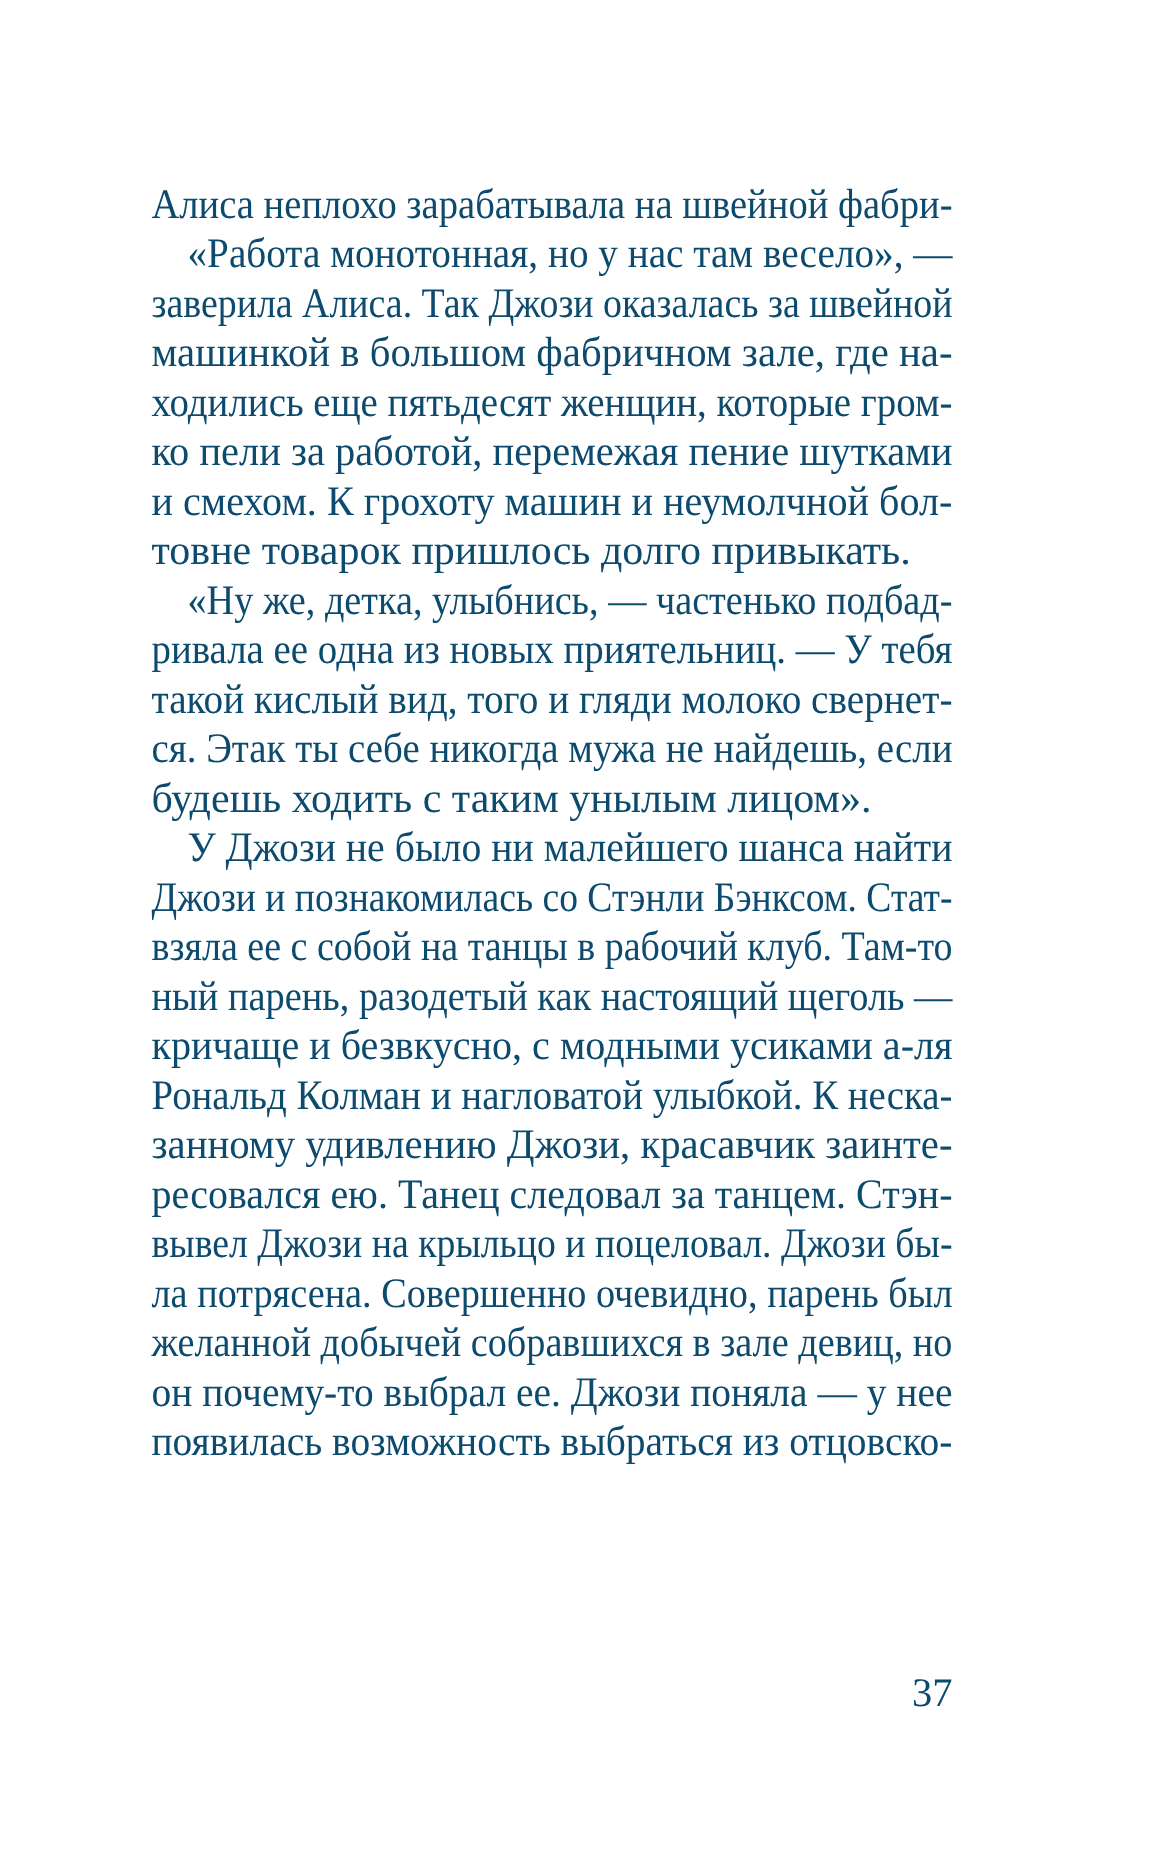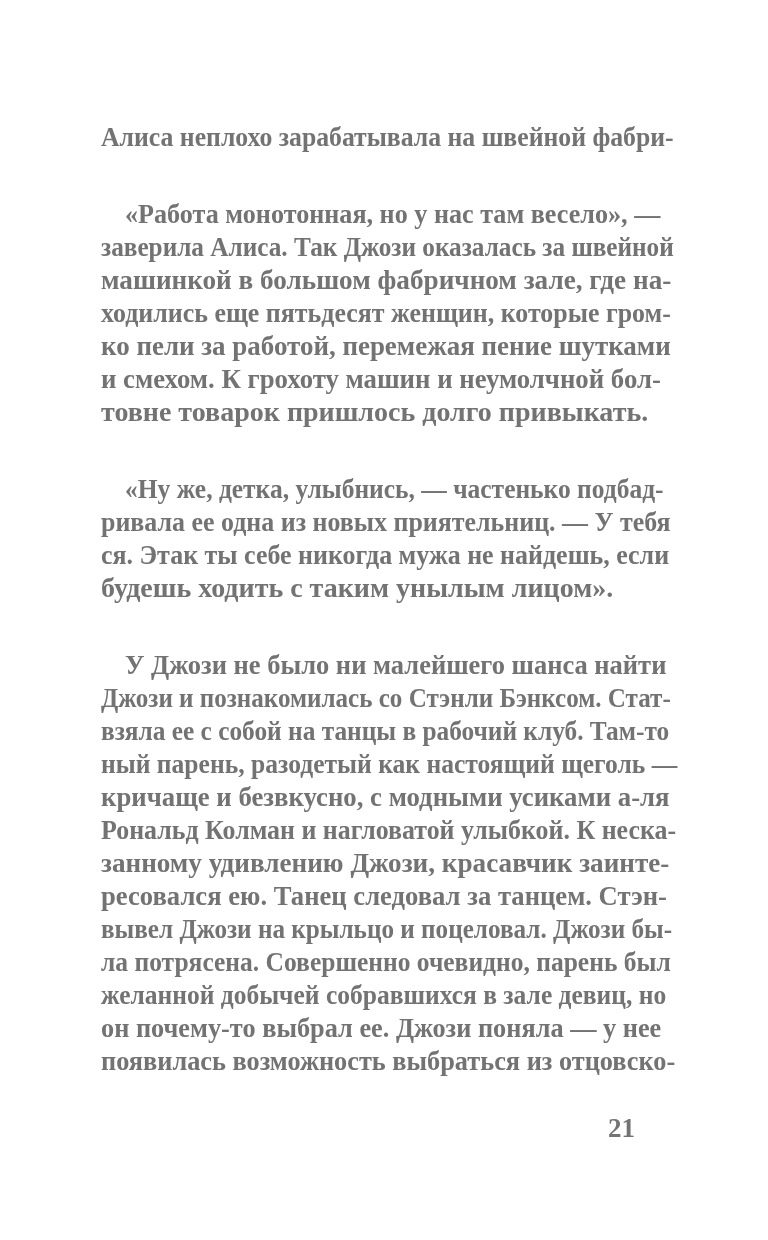--- a/index.html
+++ b/index.html
@@ -14,59 +14,60 @@
   .text-column{
     position:absolute;
     left:101px;top:120px;width:534px;
   }
   .line{
     height:33px;
     font-size:28px;
     line-height:33px;
     white-space:nowrap;
   }
-  .line.indent{padding-left:24px;margin-top:44px;}
+  .line.indent{padding-left:24px;}
   .ln{
     display:inline-block;
     transform-origin:0 60%;
     white-space:nowrap;
   }
   .page-number{
     position:absolute;
     top:1112px;
     right:133px;
     font-size:27px;
     line-height:33px;
   }
 </style>
 </head>
 <body>
 
-<div class="sheet" style="background: rgb(255, 255, 255); color: #737373; font-weight: bold;">
+<div class="sheet" style="background: rgb(255, 255, 255); color: #0c4a6e;">
   <div class="text-column">
     <div class="line"><span class="ln" style="transform: scaleX(0.918537);">Алиса неплохо зарабатывала на швейной фабри-</span></div>
     <div class="line indent"><span class="ln" style="transform: scaleX(0.933612);">«Работа монотонная, но у нас там весело», —</span></div>
     <div class="line"><span class="ln" style="transform: scaleX(0.901432);">заверила Алиса. Так Джози оказалась за швейной</span></div>
     <div class="line"><span class="ln" style="transform: scaleX(0.971019);">машинкой в большом фабричном зале, где на-</span></div>
     <div class="line"><span class="ln" style="transform: scaleX(0.926204);">ходились еще пятьдесят женщин, которые гром-</span></div>
     <div class="line"><span class="ln" style="transform: scaleX(0.962596);">ко пели за работой, перемежая пение шутками</span></div>
     <div class="line"><span class="ln" style="transform: scaleX(0.955999);">и смехом. К грохоту машин и неумолчной бол-</span></div>
     <div class="line"><span class="ln" style="transform: scaleX(1);">товне товарок пришлось долго привыкать.</span></div>
     <div class="line indent"><span class="ln" style="transform: scaleX(0.910181);">«Ну же, детка, улыбнись, — частенько подбад-</span></div>
     <div class="line"><span class="ln" style="transform: scaleX(0.925777);">ривала ее одна из новых приятельниц. — У тебя</span></div>
+    <div class="line"><span class="ln" style="transform: scaleX(0.93423);">такой кислый вид, того и гляди молоко свернет-</span></div>
     <div class="line"><span class="ln" style="transform: scaleX(0.926581);">ся. Этак ты себе никогда мужа не найдешь, если</span></div>
     <div class="line"><span class="ln" style="transform: scaleX(1);">будешь ходить с таким унылым лицом».</span></div>
     <div class="line indent"><span class="ln" style="transform: scaleX(0.945868);">У Джози не было ни малейшего шанса найти</span></div>
     <div class="line"><span class="ln" style="transform: scaleX(0.895128);">Джози и познакомилась со Стэнли Бэнксом. Стат-</span></div>
     <div class="line"><span class="ln" style="transform: scaleX(0.904893);">взяла ее с собой на танцы в рабочий клуб. Там-то</span></div>
     <div class="line"><span class="ln" style="transform: scaleX(0.913528);">ный парень, разодетый как настоящий щеголь —</span></div>
     <div class="line"><span class="ln" style="transform: scaleX(0.955224);">кричаще и безвкусно, с модными усиками а-ля</span></div>
     <div class="line"><span class="ln" style="transform: scaleX(0.925001);">Рональд Колман и нагловатой улыбкой. К неска-</span></div>
     <div class="line"><span class="ln" style="transform: scaleX(0.969945);">занному удивлению Джози, красавчик заинте-</span></div>
     <div class="line"><span class="ln" style="transform: scaleX(0.951342);">ресовался ею. Танец следовал за танцем. Стэн-</span></div>
     <div class="line"><span class="ln" style="transform: scaleX(0.899179);">вывел Джози на крыльцо и поцеловал. Джози бы-</span></div>
     <div class="line"><span class="ln" style="transform: scaleX(0.91119);">ла потрясена. Совершенно очевидно, парень был</span></div>
     <div class="line"><span class="ln" style="transform: scaleX(0.911044);">желанной добычей собравшихся в зале девиц, но</span></div>
     <div class="line"><span class="ln" style="transform: scaleX(0.939598);">он почему-то выбрал ее. Джози поняла — у нее</span></div>
     <div class="line"><span class="ln" style="transform: scaleX(0.939314);">появилась возможность выбраться из отцовско-</span></div>
   </div>
-  <div class="page-number">21</div>
+  <div class="page-number">37</div>
 </div>
 
 </body></html>

